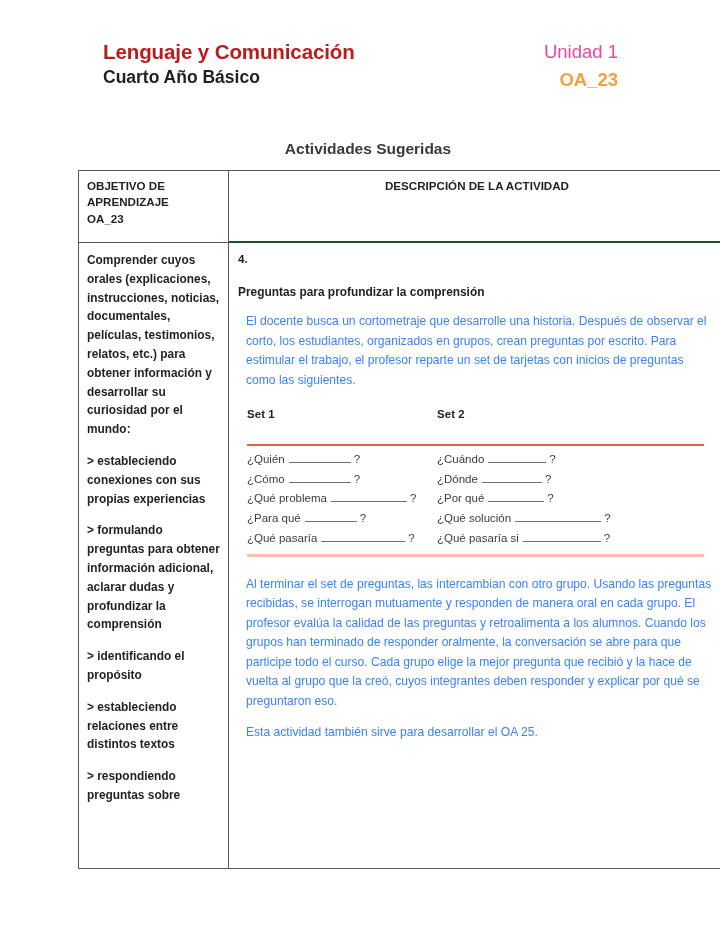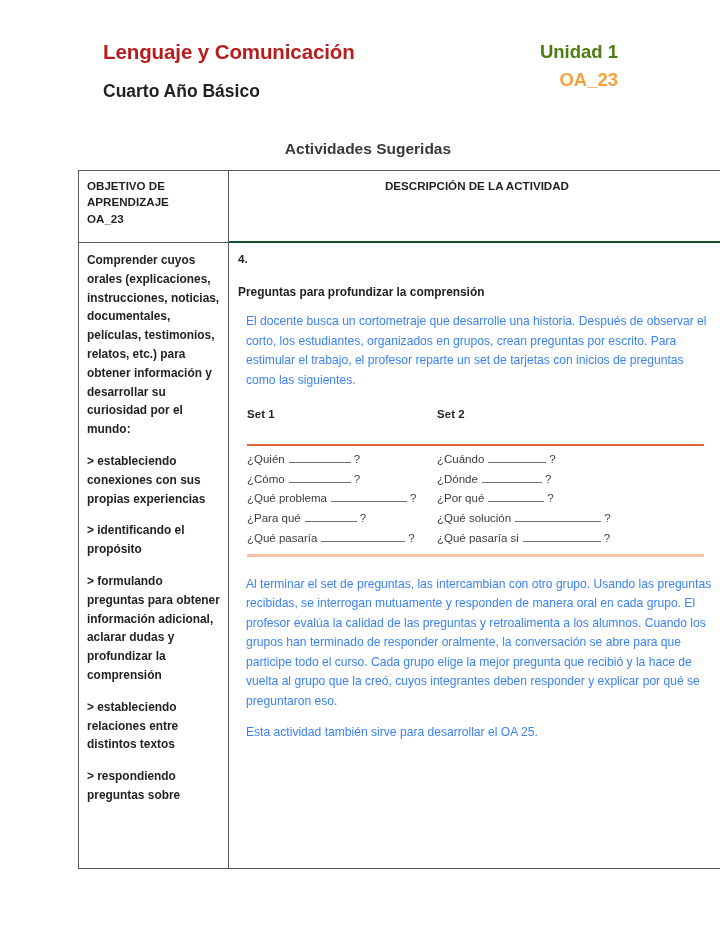--- a/index.html
+++ b/index.html
@@ -35,27 +35,27 @@
     color: #b91c1c;
     line-height: 1.32;
     letter-spacing: -0.1px;
     white-space: nowrap;
   }
   .title-grade {
     font-size: 17.5px;
     font-weight: bold;
     color: #231f20;
     line-height: 1.36;
-    margin-top: 15px;
+    margin-top: 1px;
     white-space: nowrap;
   }
   .unit-label {
     font-size: 18.5px;
-    font-weight: bold;
-    color: #4d7c0f;
+    font-weight: normal;
+    color: #ec4899;
     line-height: 1.36;
     white-space: nowrap;
   }
   .oa-label {
     font-size: 18.5px;
     font-weight: bold;
     color: #f2a23c;
     line-height: 1.36;
     margin-top: 3px;
     white-space: nowrap;
@@ -244,22 +244,22 @@
     <div class="head-cell-left">
       <div class="head-text">
         <span class="hl">OBJETIVO DE</span>
         <span class="hl">APRENDIZAJE</span>
         <span class="hl">OA_23</span>
       </div>
     </div>
     <div class="body-cell-left">
       <div class="oa-desc">Comprender cuyos orales (explicaciones, instrucciones, noticias, documentales, películas, testimonios, relatos, etc.) para obtener información y desarrollar su curiosidad por el mundo:</div>
       <div class="oa-bullet">&gt; estableciendo conexiones con sus propias experiencias</div>
+      <div class="oa-bullet">&gt; formulando preguntas para obtener información adicional, aclarar dudas y profundizar la comprensión</div>
       <div class="oa-bullet">&gt; identificando el propósito</div>
-      <div class="oa-bullet">&gt; formulando preguntas para obtener información adicional, aclarar dudas y profundizar la comprensión</div>
       <div class="oa-bullet">&gt; estableciendo relaciones entre distintos textos</div>
       <div class="oa-bullet">&gt; respondiendo preguntas sobre</div>
     </div>
   </div>
 
   <div class="col-right">
     <div class="head-cell-right">
       <div class="head-text">DESCRIPCIÓN DE LA ACTIVIDAD</div>
     </div>
     <div class="body-cell-right">

